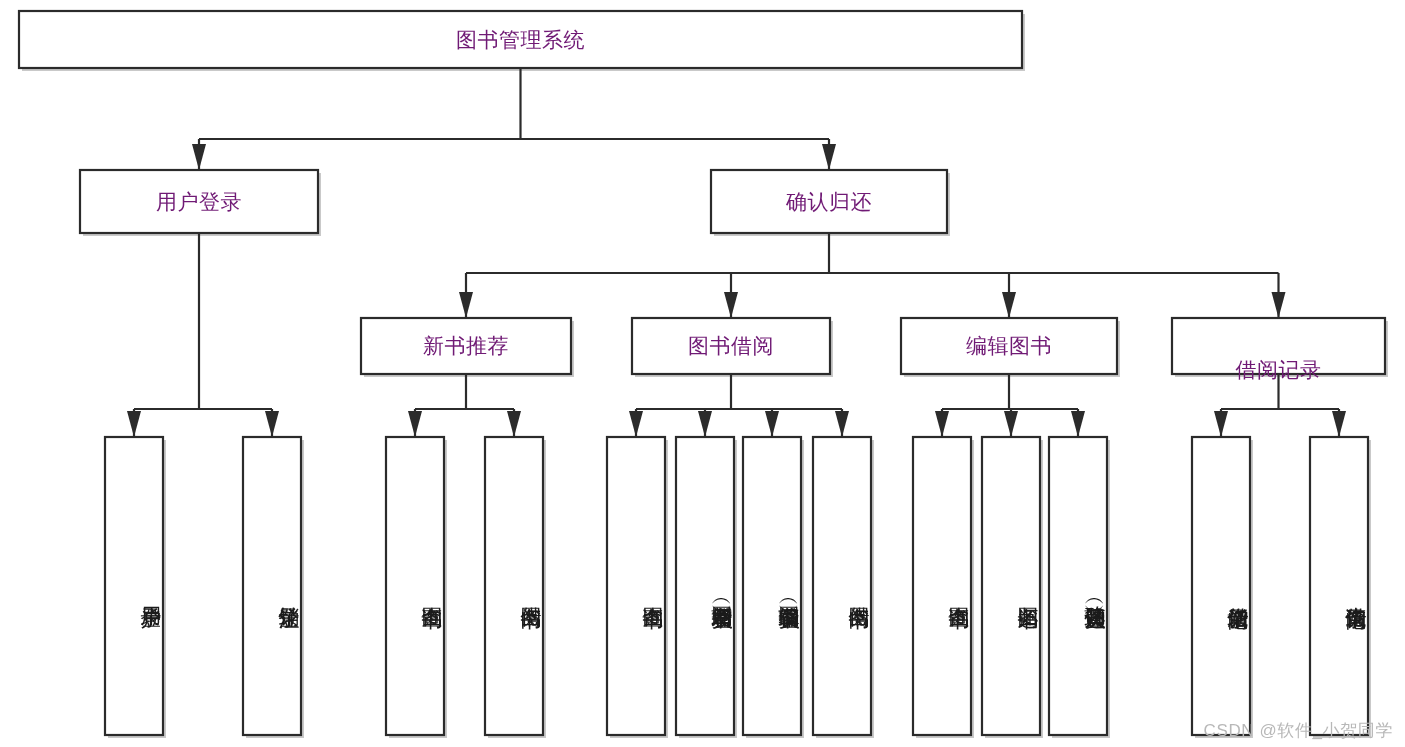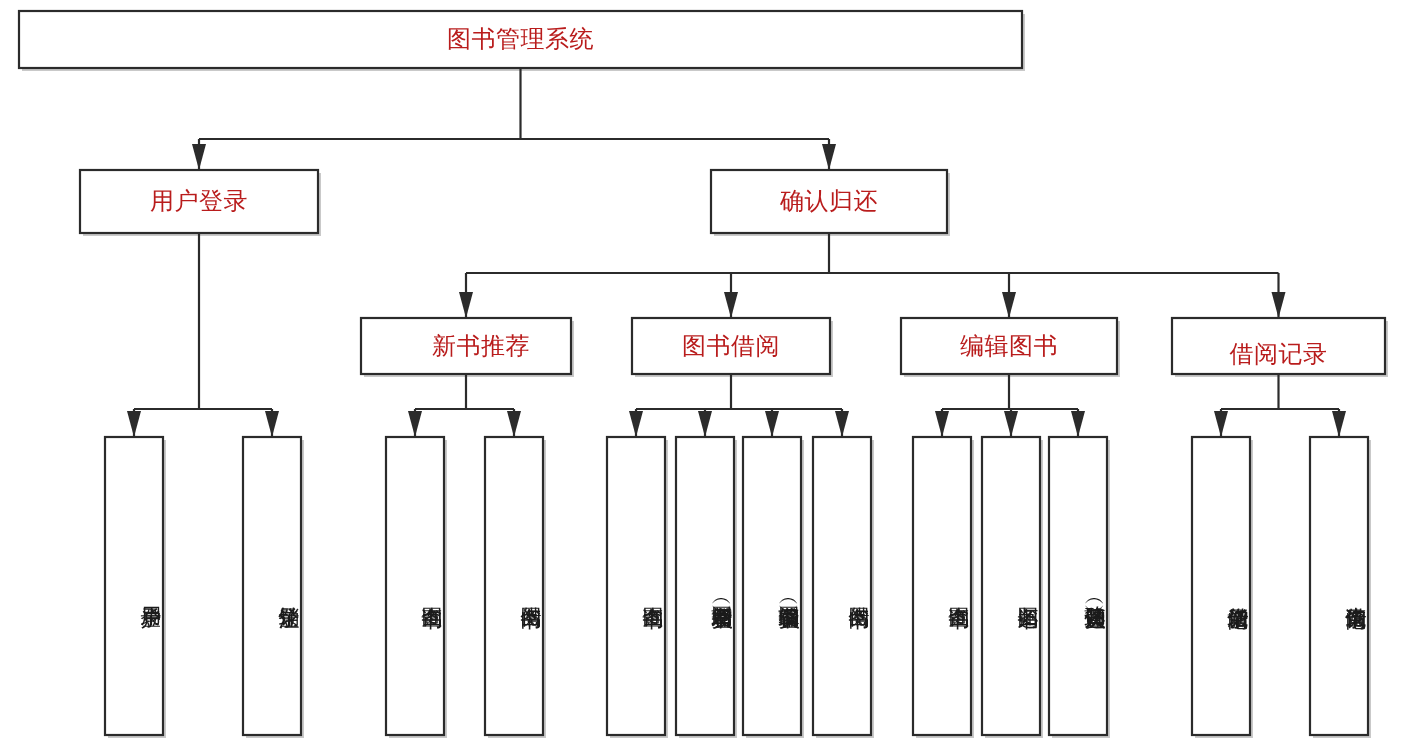--- a/index.html
+++ b/index.html
@@ -45,22 +45,22 @@
   }
   .arrow-head {
     fill: #2b2b2b;
     stroke: none;
   }
   .node-label-h {
     position: absolute;
     display: flex;
     align-items: center;
     justify-content: center;
-    color: #b91c1c;
-    font-size: 24px;
+    color: #701a75;
+    font-size: 21px;
     line-height: 1.1;
     letter-spacing: 0.5px;
     white-space: nowrap;
     pointer-events: none;
   }
   .node-label-v {
     position: absolute;
     display: flex;
     align-items: flex-start;
     justify-content: center;
@@ -187,27 +187,27 @@
       <polygon points="1332,411 1346,411 1339,437" class="arrow-head"></polygon>
     </svg>
 
   <div id="labels-layer">
       <div class="node-label-h" style="left: 19px; top: 11px; width: 1003px; height: 57px;">图书管理系统</div>
       <div class="hit-area" style="left: 19px; top: 11px; width: 1003px; height: 57px;"></div>
       <div class="node-label-h" style="left: 80px; top: 170px; width: 238px; height: 63px;">用户登录</div>
       <div class="hit-area" style="left: 80px; top: 170px; width: 238px; height: 63px;"></div>
       <div class="node-label-h" style="left: 711px; top: 170px; width: 236px; height: 63px;">确认归还</div>
       <div class="hit-area" style="left: 711px; top: 170px; width: 236px; height: 63px;"></div>
-      <div class="node-label-h" style="left: 376px; top: 318px; width: 210px; height: 56px;">新书推荐</div>
+      <div class="node-label-h" style="left: 361px; top: 318px; width: 210px; height: 56px;">新书推荐</div>
       <div class="hit-area" style="left: 361px; top: 318px; width: 210px; height: 56px;"></div>
       <div class="node-label-h" style="left: 632px; top: 318px; width: 198px; height: 56px; border-radius: 26px;">图书借阅</div>
       <div class="hit-area" style="left: 632px; top: 318px; width: 198px; height: 56px;"></div>
       <div class="node-label-h" style="left: 901px; top: 318px; width: 216px; height: 56px;">编辑图书</div>
       <div class="hit-area" style="left: 901px; top: 318px; width: 216px; height: 56px;"></div>
-      <div class="node-label-h" style="left: 1172px; top: 318px; width: 213px; height: 72px; text-align: right;">借阅记录</div>
+      <div class="node-label-h" style="left: 1172px; top: 334px; width: 213px; height: 72px; text-align: right;">借阅记录</div>
       <div class="hit-area" style="left: 1172px; top: 318px; width: 213px; height: 56px;"></div>
       <div class="node-label-v" style="left: 105px; top: 455px; width: 58px; height: 272px;">用户登录</div>
       <div class="hit-area" style="left: 105px; top: 437px; width: 58px; height: 298px;"></div>
       <div class="node-label-v" style="left: 243px; top: 455px; width: 58px; height: 272px;">注销登录</div>
       <div class="hit-area" style="left: 243px; top: 437px; width: 58px; height: 298px;"></div>
       <div class="node-label-v" style="left: 386px; top: 455px; width: 58px; height: 272px;">查询图书</div>
       <div class="hit-area" style="left: 386px; top: 437px; width: 58px; height: 298px;"></div>
       <div class="node-label-v" style="left: 485px; top: 455px; width: 58px; height: 272px;">借阅图书</div>
       <div class="hit-area" style="left: 485px; top: 437px; width: 58px; height: 298px;"></div>
       <div class="node-label-v" style="left: 607px; top: 455px; width: 58px; height: 272px;">查询图书</div>
@@ -223,14 +223,15 @@
       <div class="node-label-v" style="left: 982px; top: 455px; width: 58px; height: 272px;">归还图书</div>
       <div class="hit-area" style="left: 982px; top: 437px; width: 58px; height: 298px;"></div>
       <div class="node-label-v" style="left: 1049px; top: 455px; width: 58px; height: 272px;">确认归还（管理员）</div>
       <div class="hit-area" style="left: 1049px; top: 437px; width: 58px; height: 298px;"></div>
       <div class="node-label-v" style="left: 1192px; top: 455px; width: 58px; height: 272px;">新增借阅记录</div>
       <div class="hit-area" style="left: 1192px; top: 437px; width: 58px; height: 298px;"></div>
       <div class="node-label-v" style="left: 1310px; top: 455px; width: 58px; height: 272px;">查询借阅记录</div>
       <div class="hit-area" style="left: 1310px; top: 437px; width: 58px; height: 298px;"></div>
     </div>
 
+  <div id="watermark">CSDN @软件_小贺同学</div>
 
 </div>
 
 </body></html>

